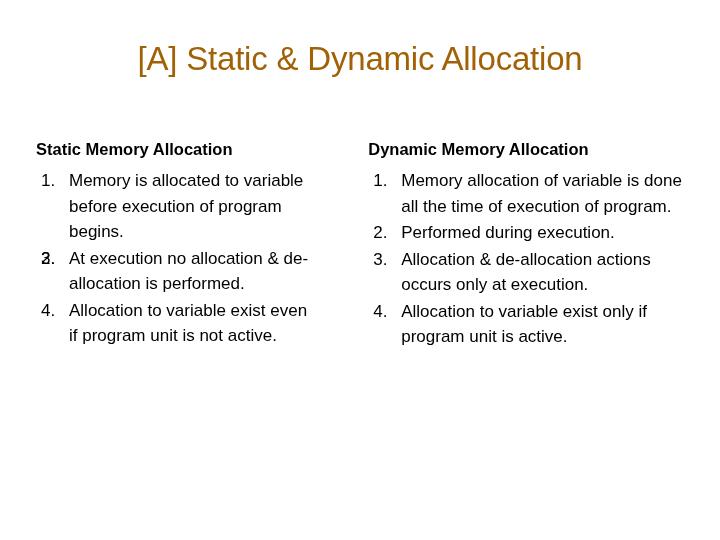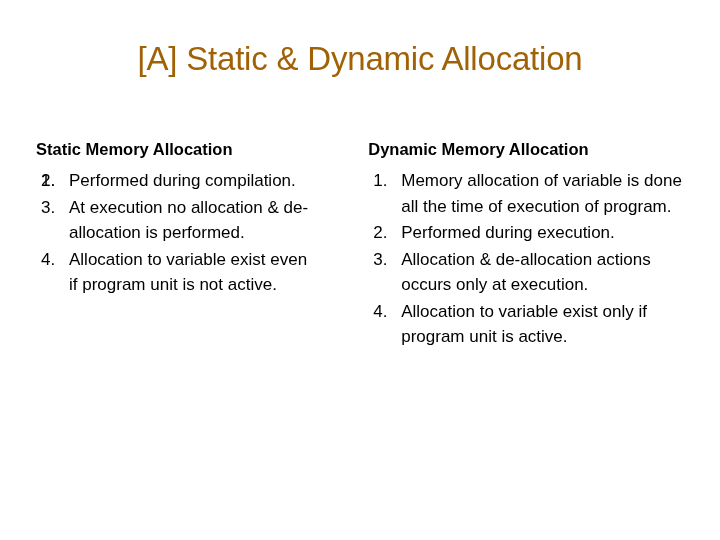--- a/index.html
+++ b/index.html
@@ -97,24 +97,24 @@
 
   <div class="slide-title">[A] Static &amp; Dynamic Allocation</div>
 
   <div class="columns">
 
     <div class="column column-left">
       <div class="column-heading">Static Memory Allocation</div>
       <ol class="points">
         <li>
           <span class="num">1.</span>
+          <span class="txt">Memory is allocated to variable before execution of program begins.</span>
         </li>
         <li>
           <span class="num">2.</span>
-          <span class="txt">Performed during compilation.</span>
         </li>
         <li>
           <span class="num">3.</span>
           <span class="txt">At execution no allocation &amp; de-allocation is performed.</span>
         </li>
         <li>
           <span class="num">4.</span>
           <span class="txt">Allocation to variable exist even if program unit is not active.</span>
         </li>
       </ol>

